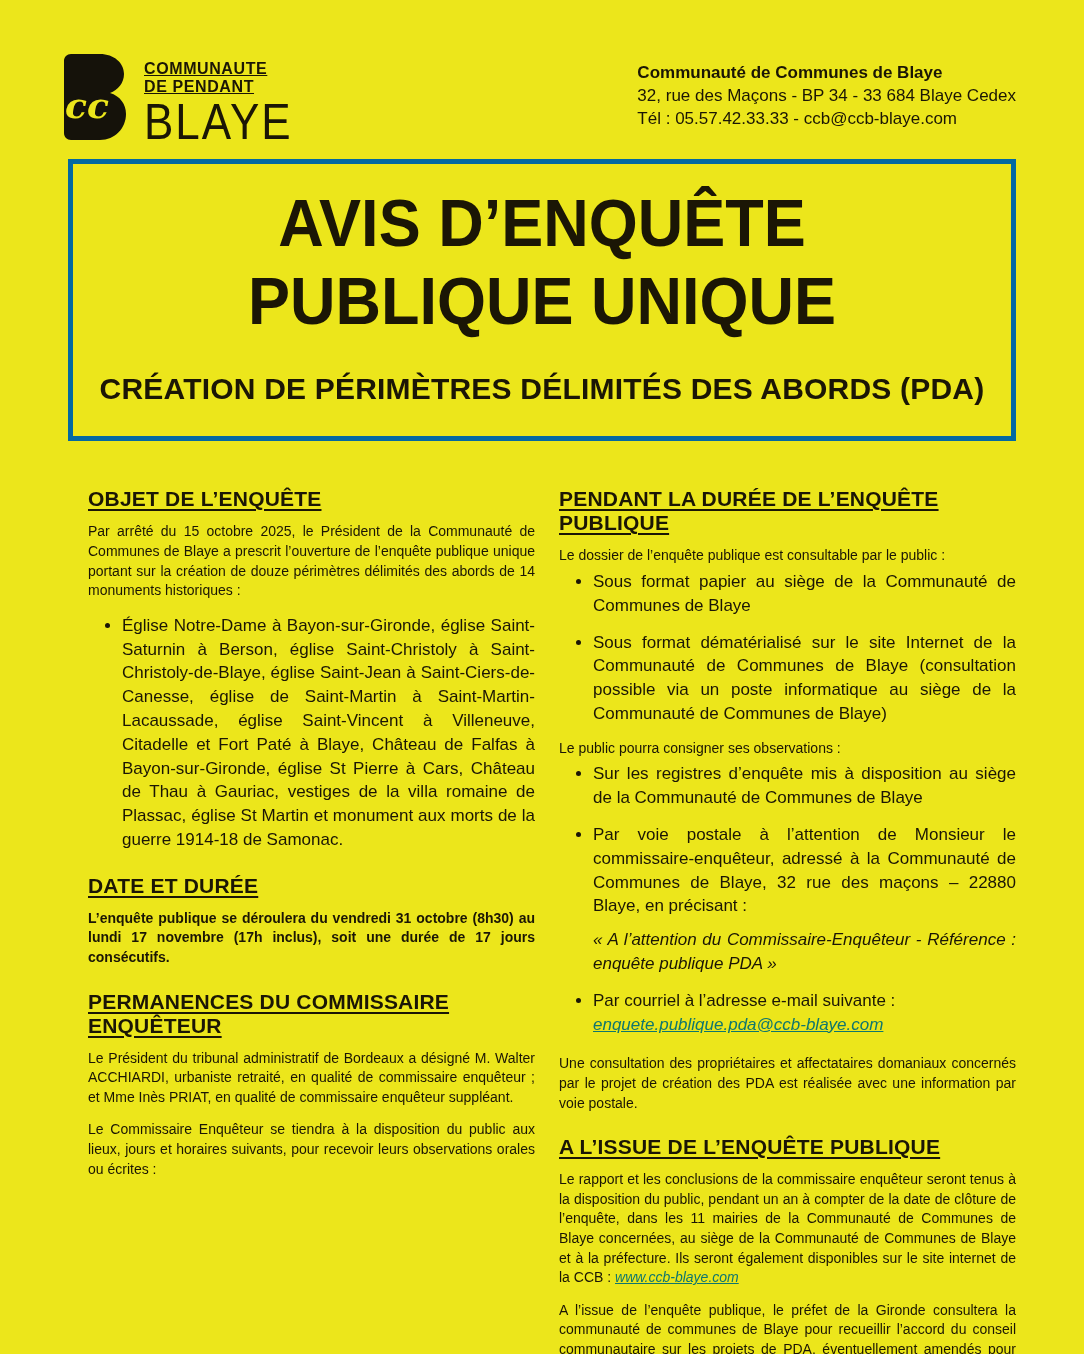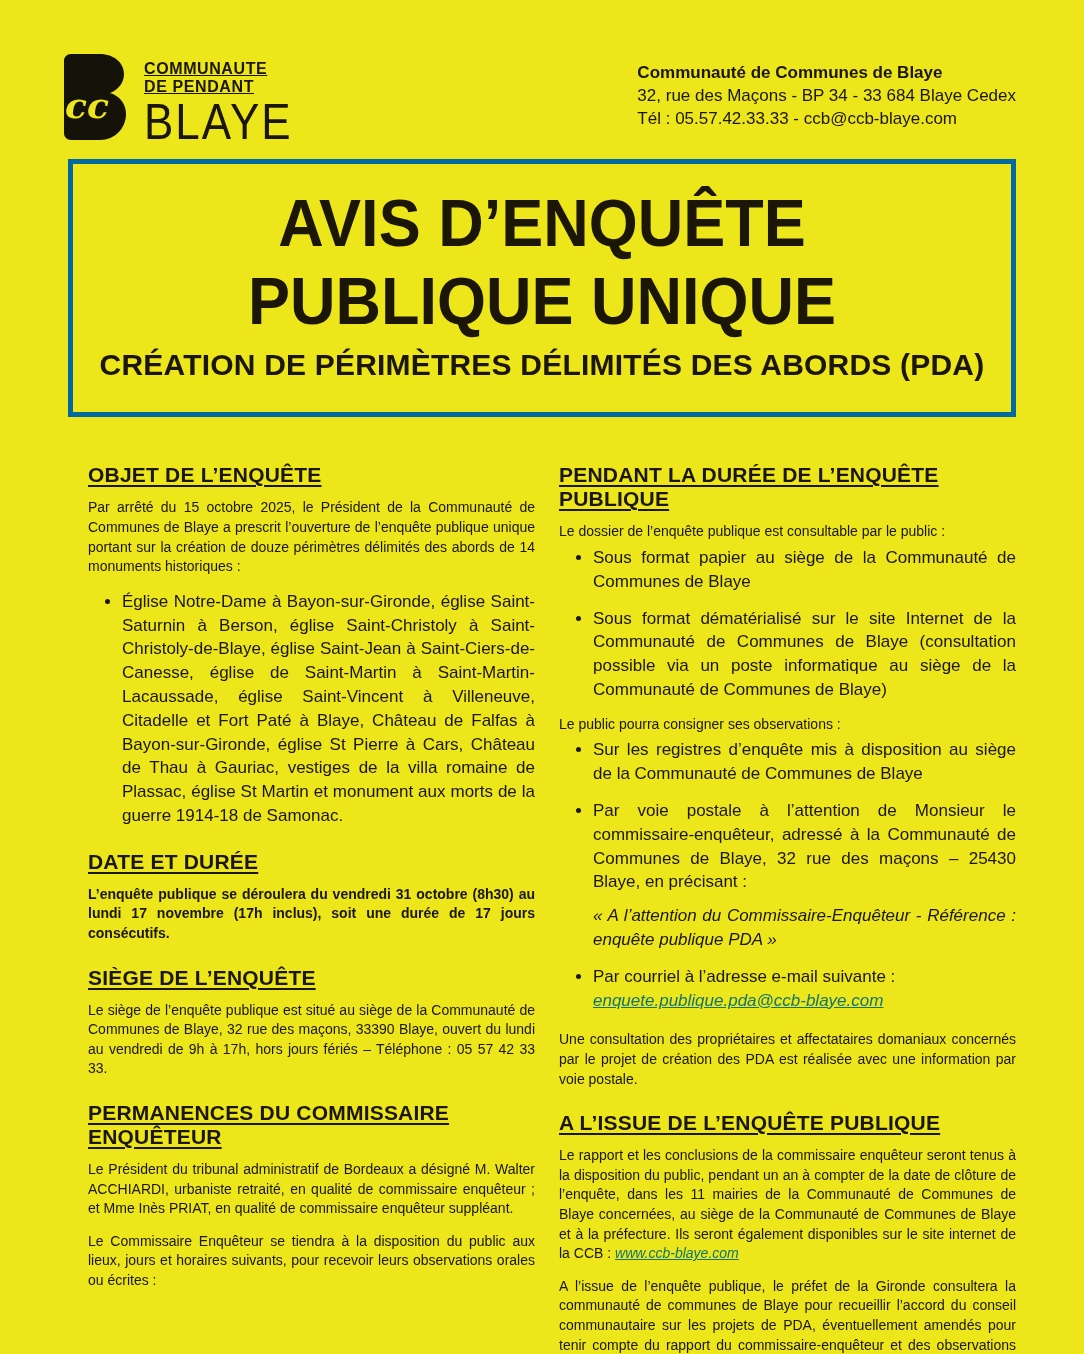--- a/index.html
+++ b/index.html
@@ -31,21 +31,21 @@
     border:5px solid #0369a1;
     text-align:center;
     padding:20px 10px 30px 10px;
     background:#ece61b;
   }
   .banner-title{
     font-size:63px;font-weight:800;line-height:1.18;
     letter-spacing:0;
     transform:scaleY(1.05);transform-origin:center top;
   }
-  .banner-sub{font-size:30px;font-weight:bold;margin-top:16px;letter-spacing:.2px;}
+  .banner-sub{font-size:30px;font-weight:bold;margin-top:40px;letter-spacing:.2px;}
 
   
   .columns{
     display:flex;
     margin:46px 68px 0 88px;
     gap:24px;
   }
   .col-left{width:447px;flex:0 0 auto;}
   .col-right{width:457px;flex:0 0 auto;}
 
@@ -125,24 +125,20 @@
         <ul class="blist">
           <li>Église Notre-Dame à Bayon-sur-Gironde, église Saint-Saturnin à Berson, église Saint-Christoly à Saint-Christoly-de-Blaye, église Saint-Jean à Saint-Ciers-de-Canesse, église de Saint-Martin à Saint-Martin-Lacaussade, église Saint-Vincent à Villeneuve, Citadelle et Fort Paté à Blaye, Château de Falfas à Bayon-sur-Gironde, église St Pierre à Cars, Château de Thau à Gauriac, vestiges de la villa romaine de Plassac, église St Martin et monument aux morts de la guerre 1914-18 de Samonac.</li>
         </ul>
       </div>
 
       <div class="sec">
         <div class="sec-h">DATE ET DURÉE</div>
         <p class="para bold">L’enquête publique se déroulera du vendredi 31 octobre (8h30) au lundi 17 novembre (17h inclus), soit une durée de 17 jours consécutifs.</p>
       </div>
 
-      <div class="sec">
-        <div class="sec-h">SIÈGE DE L’ENQUÊTE</div>
-        <p class="para">Le siège de l’enquête publique est situé au siège de la Communauté de Communes de Blaye, 32 rue des maçons, 33390 Blaye, ouvert du lundi au vendredi de 9h à 17h, hors jours fériés – Téléphone : 05 57 42 33 33.</p>
-      </div>
 
       <div class="sec">
         <div class="sec-h">PERMANENCES DU COMMISSAIRE ENQUÊTEUR</div>
         <p class="para">Le Président du tribunal administratif de Bordeaux a désigné M. Walter ACCHIARDI, urbaniste retraité, en qualité de commissaire enquêteur ; et Mme Inès PRIAT, en qualité de commissaire enquêteur suppléant.</p>
         <p class="para">Le Commissaire Enquêteur se tiendra à la disposition du public aux lieux, jours et horaires suivants, pour recevoir leurs observations orales ou écrites :</p>
 
       </div>
 
     </div>
 
@@ -152,21 +148,21 @@
         <div class="sec-h">PENDANT LA DURÉE DE L’ENQUÊTE PUBLIQUE</div>
         <p class="para" style="margin-bottom:4px;">Le dossier de l’enquête publique est consultable par le public :</p>
         <ul class="blist">
           <li>Sous format papier au siège de la Communauté de Communes de Blaye</li>
           <li>Sous format dématérialisé sur le site Internet de la Communauté de Communes de Blaye (consultation possible via un poste informatique au siège de la Communauté de Communes de Blaye)</li>
         </ul>
         <p class="para" style="margin-bottom:4px;">Le public pourra consigner ses observations :</p>
         <ul class="blist">
           <li>Sur les registres d’enquête mis à disposition au siège de la Communauté de Communes de Blaye</li>
           <li>
-            <span>Par voie postale à l’attention de Monsieur le commissaire-enquêteur, adressé à la Communauté de Communes de Blaye, 32 rue des maçons – 25430 Blaye, en précisant :</span>
+            <span>Par voie postale à l’attention de Monsieur le commissaire-enquêteur, adressé à la Communauté de Communes de Blaye, 32 rue des maçons – 22880 Blaye, en précisant :</span>
             <div class="quote">« A l’attention du Commissaire-Enquêteur - Référence : enquête publique PDA »</div>
           </li>
           <li>
             <div>Par courriel à l’adresse e-mail suivante :</div>
             <a class="doclink" href="#">enquete.publique.pda@ccb-blaye.com</a>
           </li>
         </ul>
         <p class="para" style="margin-top:18px;">Une consultation des propriétaires et affectataires domaniaux concernés par le projet de création des PDA est réalisée avec une information par voie postale.</p>
       </div>
 

